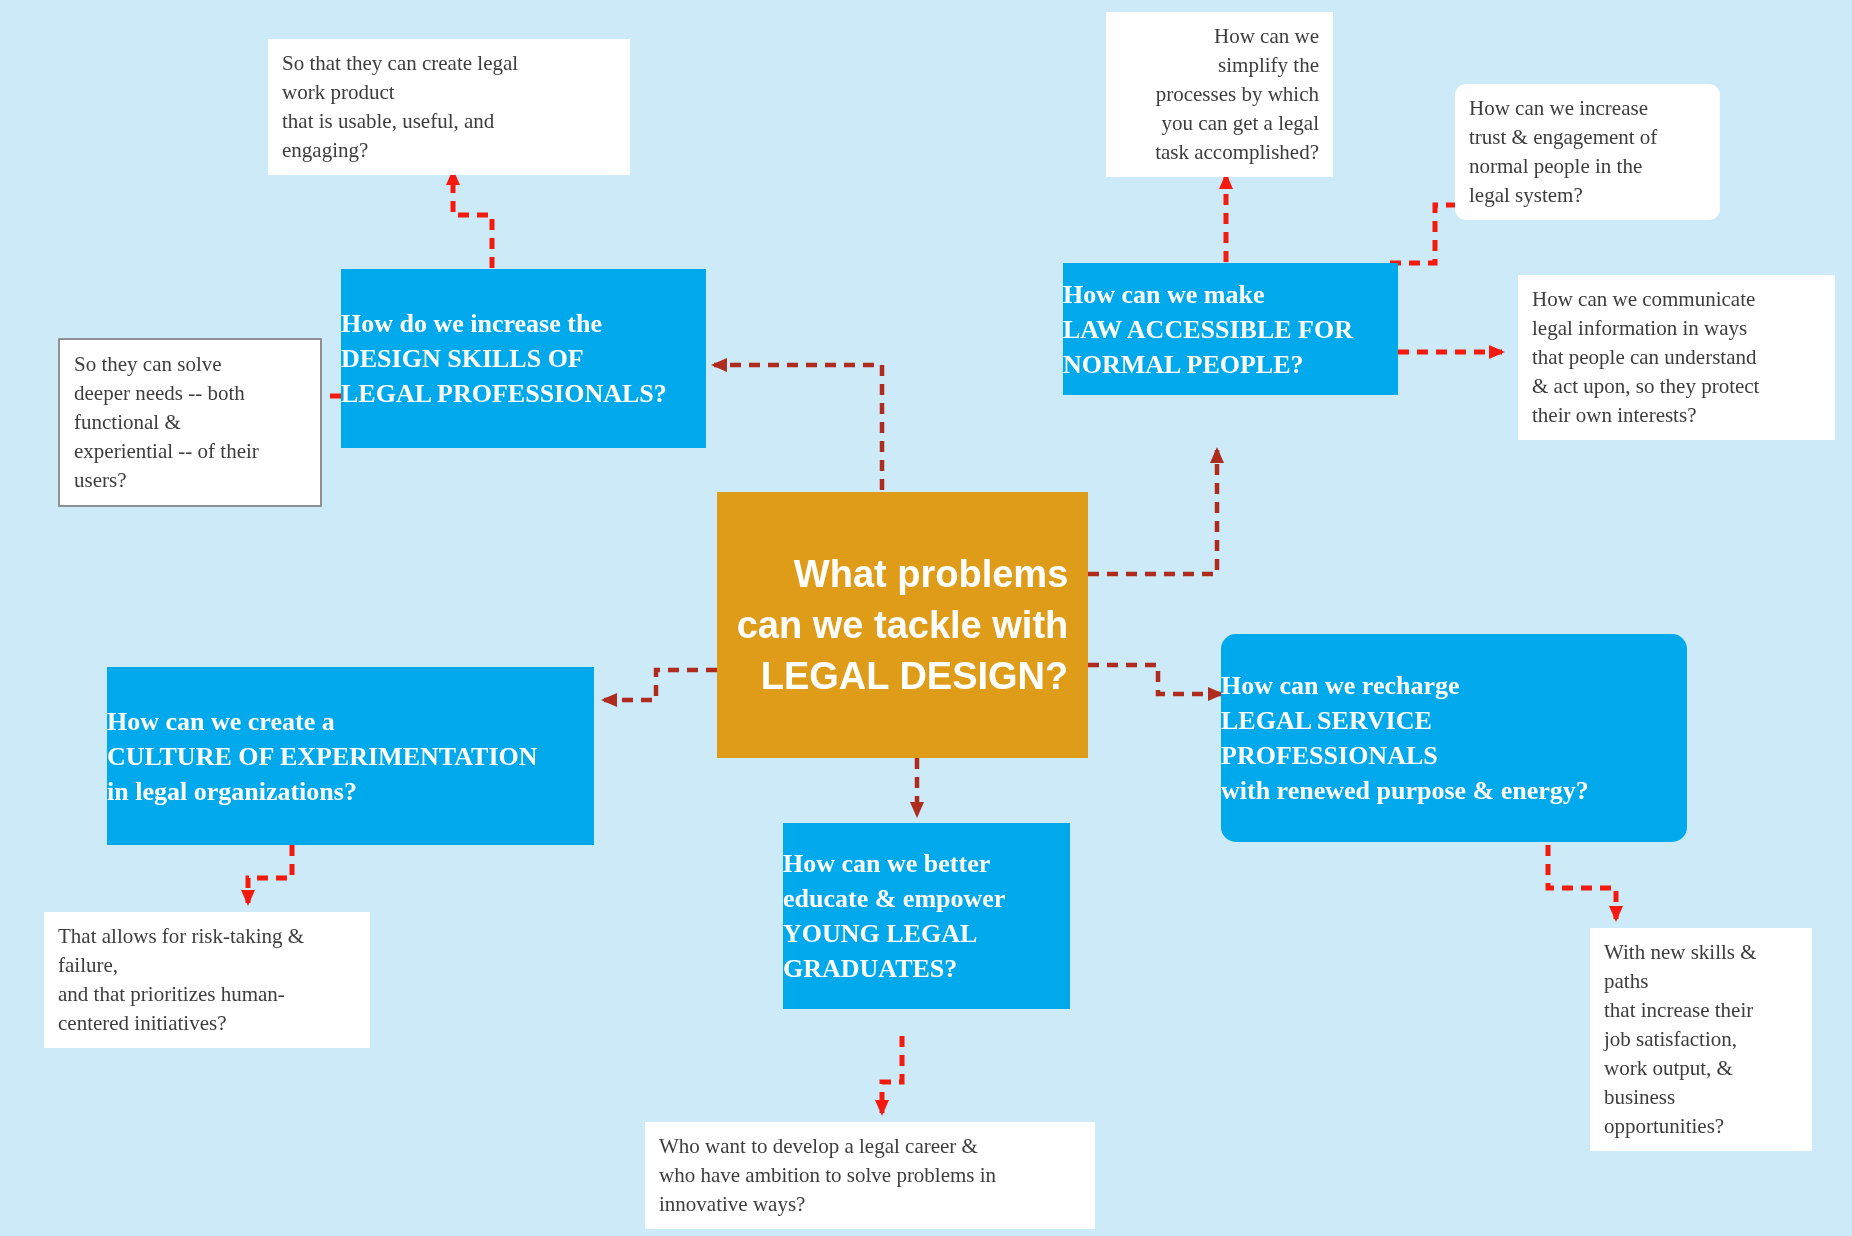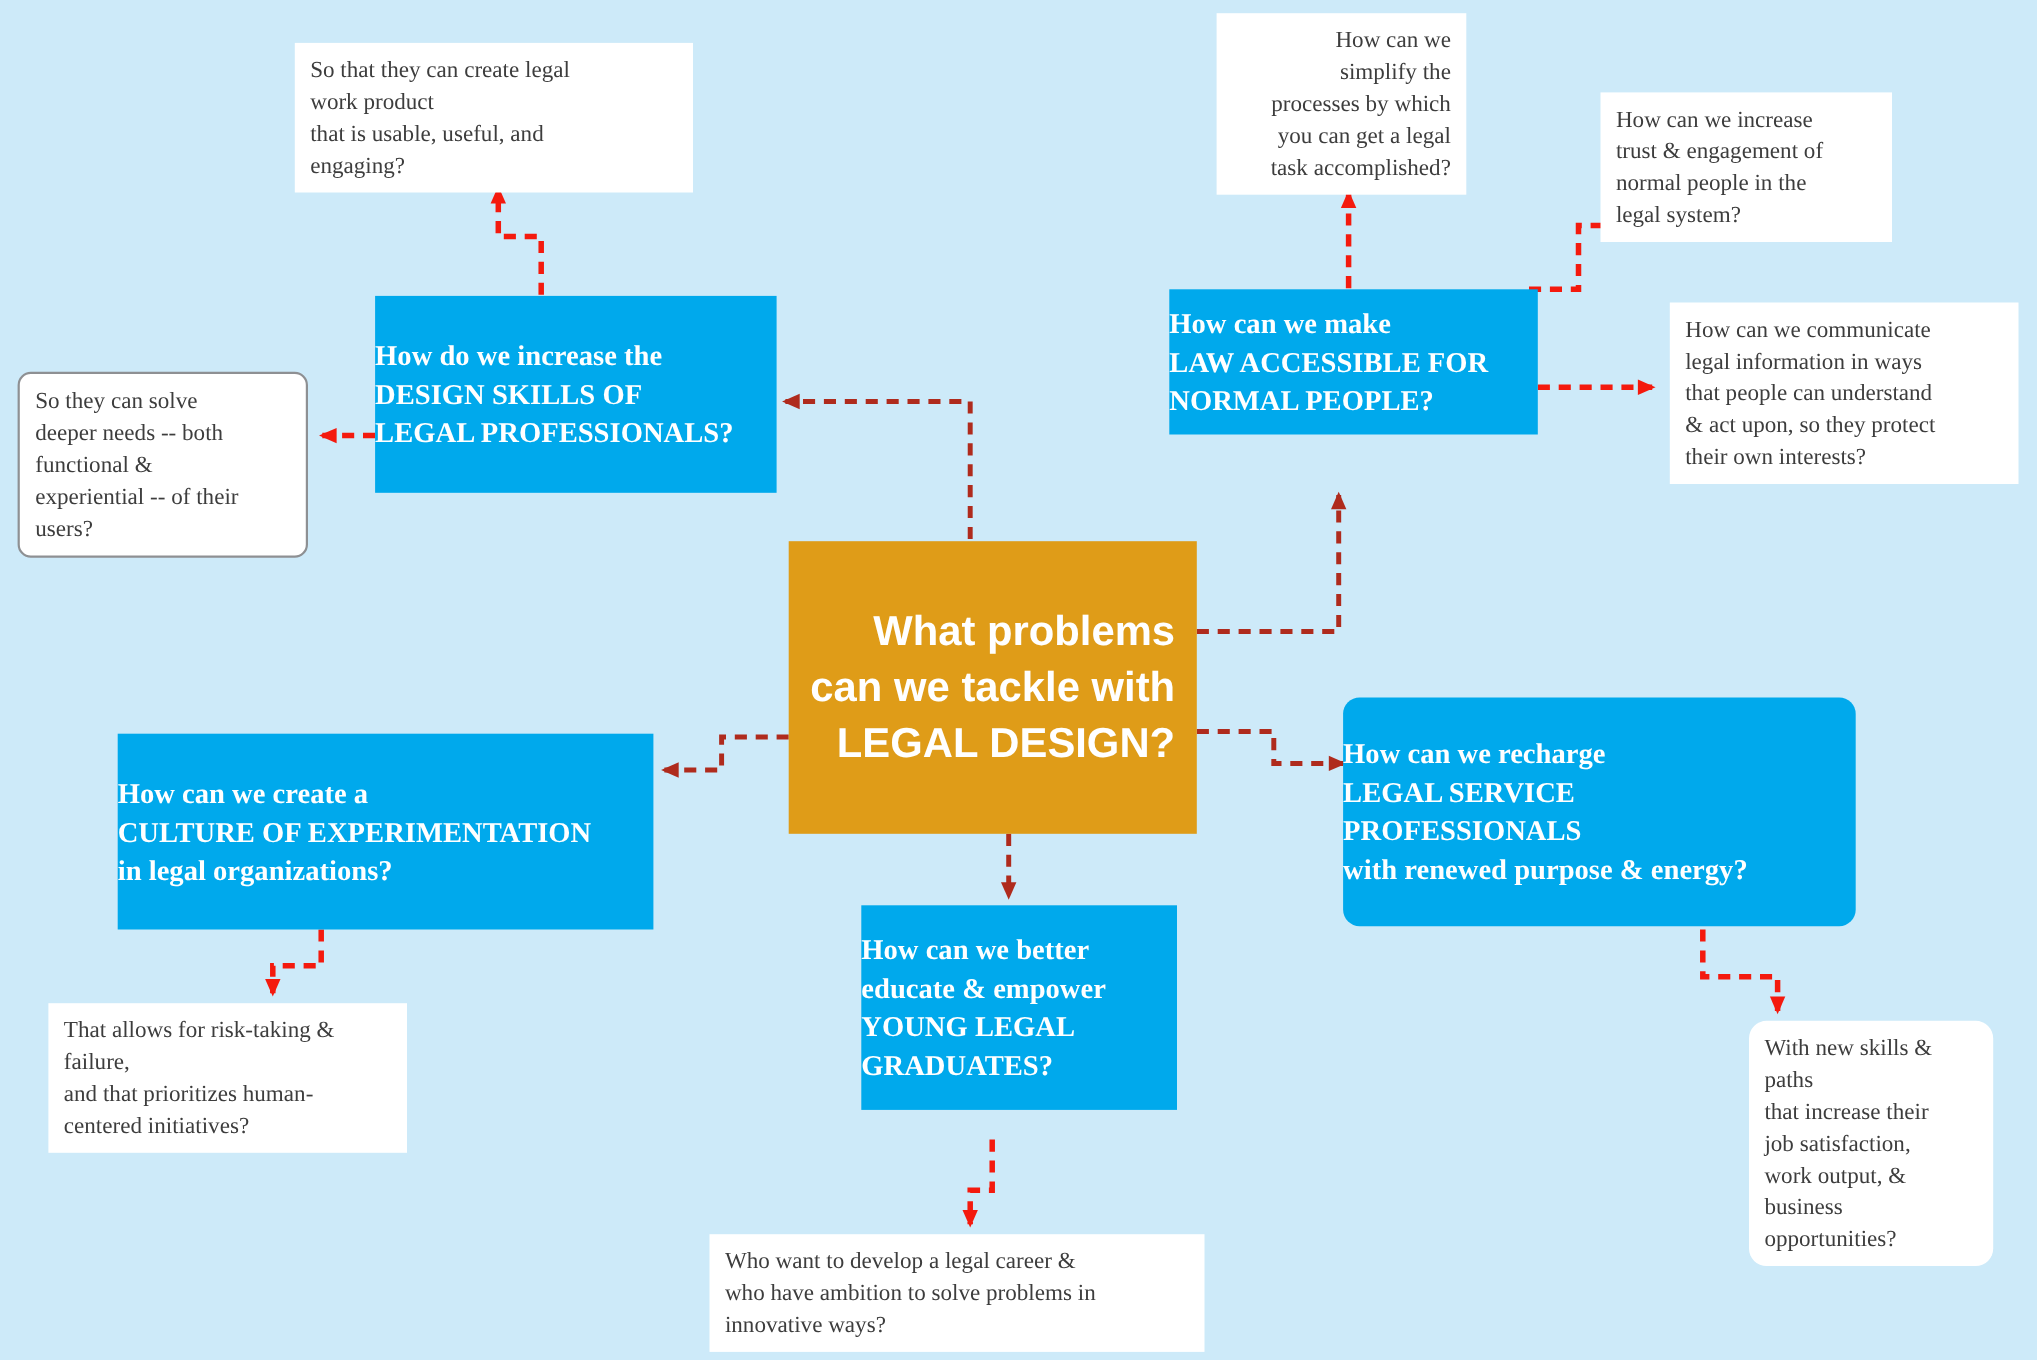--- a/index.html
+++ b/index.html
@@ -55,38 +55,39 @@
   .note{
     position:absolute;
     background:var(--note-bg);
     color:var(--note-text);
     font-size:21px;line-height:29px;
     padding:10px 14px;
     white-space:pre-line;
   }
   .note.bordered{
     border:2px solid var(--note-border);
-    border-radius:12px;
+    border-radius:1px;
+    margin-left:42px;
   }
 
   
   #box-center   {left:717px; top:492px; width:371px; height:266px;}
   #box-design   {left:341px; top:269px; width:365px; height:179px;}
   #box-law      {left:1063px;top:263px; width:335px; height:132px;}
   #box-culture  {left:107px; top:667px; width:487px; height:178px;}
   #box-recharge {left:1221px;top:634px; width:466px; height:208px;border-radius:15px;}
   #box-grads    {left:783px; top:823px; width:287px; height:186px;}
 
   #note-work-product {left:268px; top:39px;  width:362px; min-height:123px;}
   #note-deeper-needs {left:16px;  top:338px; width:264px; min-height:148px;}
   #note-simplify     {left:1106px;top:12px;  width:227px; min-height:153px;text-align:right;}
-  #note-trust        {left:1455px;top:84px;  width:265px; min-height:116px;}
+  #note-trust        {left:1455px;top:84px;  width:265px; min-height:116px;border-radius:11px;}
   #note-communicate  {left:1518px;top:275px; width:317px; min-height:150px;}
   #note-risk         {left:44px;  top:912px; width:326px; min-height:121px;}
-  #note-skills       {left:1590px;top:928px; width:222px; min-height:202px;border-radius:16px;}
+  #note-skills       {left:1590px;top:928px; width:222px; min-height:202px;}
   #note-career       {left:645px; top:1122px;width:450px; min-height:96px;}
 </style>
 </head>
 <body>
 
 <div class="canvas">
 
   <svg class="connector-layer" viewBox="0 0 1852 1236" xmlns="http://www.w3.org/2000/svg">
     <defs>
       <marker id="mdark" markerUnits="userSpaceOnUse" markerWidth="20" markerHeight="18" refX="14" refY="8" orient="auto">

